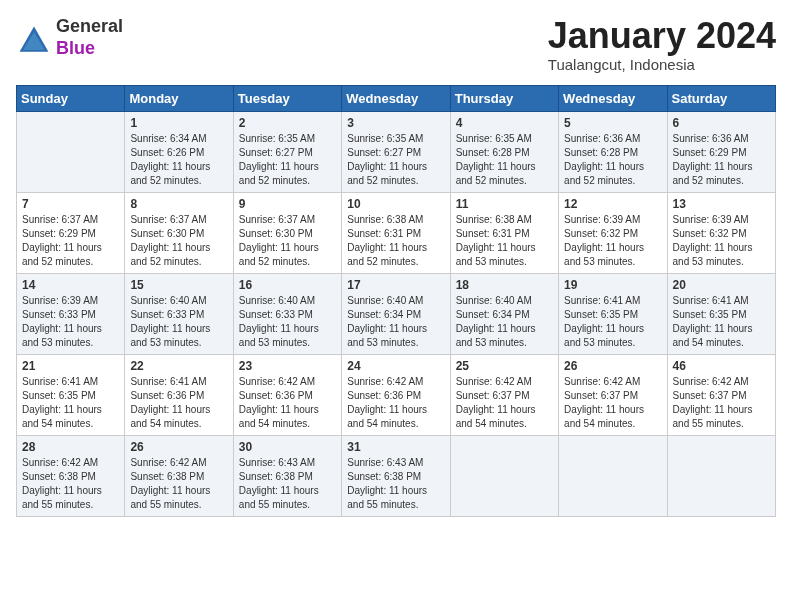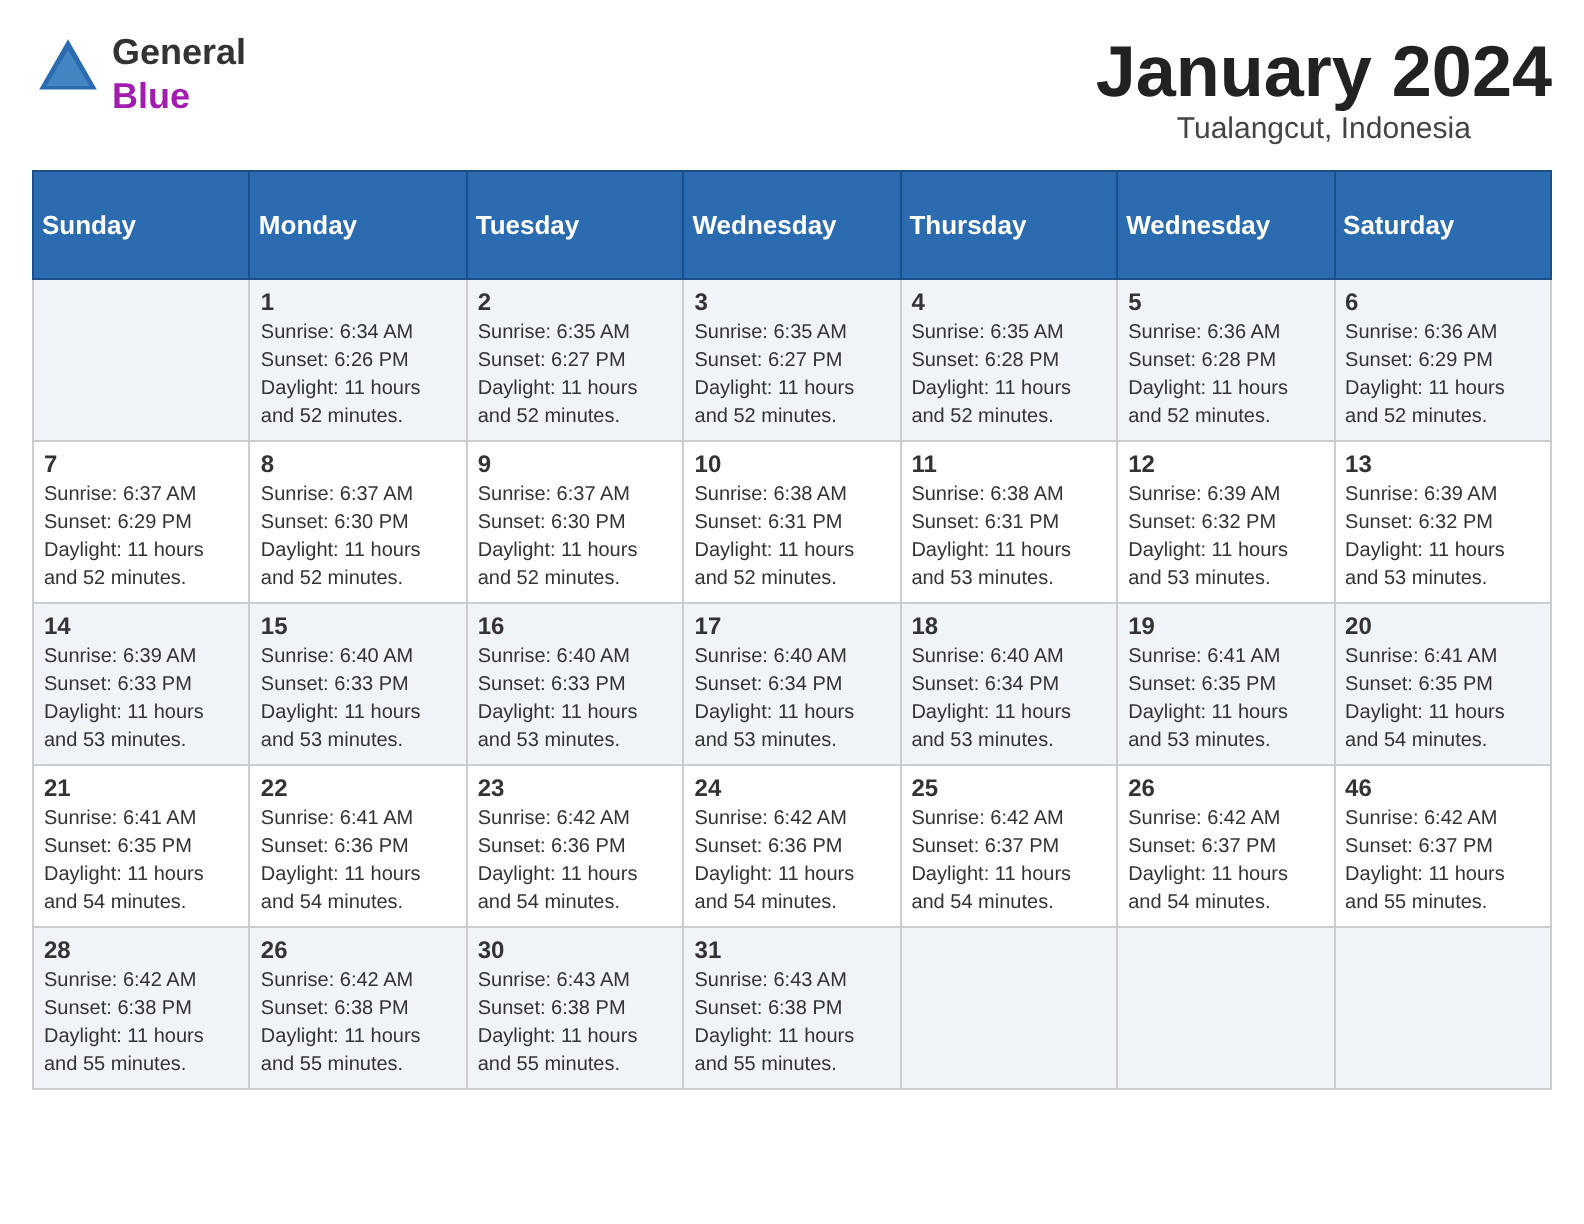--- a/index.html
+++ b/index.html
@@ -11,21 +11,21 @@
       padding: 16px;
     }
     .header {
       display: flex;
       justify-content: space-between;
       align-items: flex-start;
       margin-bottom: 12px;
     }
     .logo {
       display: flex;
-      align-items: flex-start;
+      align-items: flex-end;
       gap: 4px;
     }
     .logo-text {
       display: flex;
       flex-direction: column;
       line-height: 1.2;
     }
     .logo-general {
       font-size: 18px;
       font-weight: bold;
@@ -34,21 +34,21 @@
     .logo-blue {
       font-size: 18px;
       font-weight: bold;
       color: #a21caf;
     }
     .logo-icon {
       width: 36px;
       height: 36px;
     }
     .title-area {
-      text-align: center;
+      text-align: left;
     }
     .month-year {
       font-size: 36px;
       font-weight: bold;
       color: #222;
       line-height: 1.1;
     }
     .location {
       font-size: 15px;
       color: #444;
@@ -56,21 +56,21 @@
     table {
       width: 100%;
       border-collapse: collapse;
       table-layout: fixed;
     }
     thead tr th {
       background-color: #2b6cb0;
       color: #fff;
       font-size: 13px;
       font-weight: bold;
-      padding: 19px 4px;
+      padding: 5px 4px;
       text-align: left;
       border: 1px solid #1a4f8a;
     }
     tbody tr td {
       vertical-align: top;
       padding: 4px 5px;
       font-size: 10.5px;
       color: #333;
       border: 1px solid #ccc;
       height: 78px;

